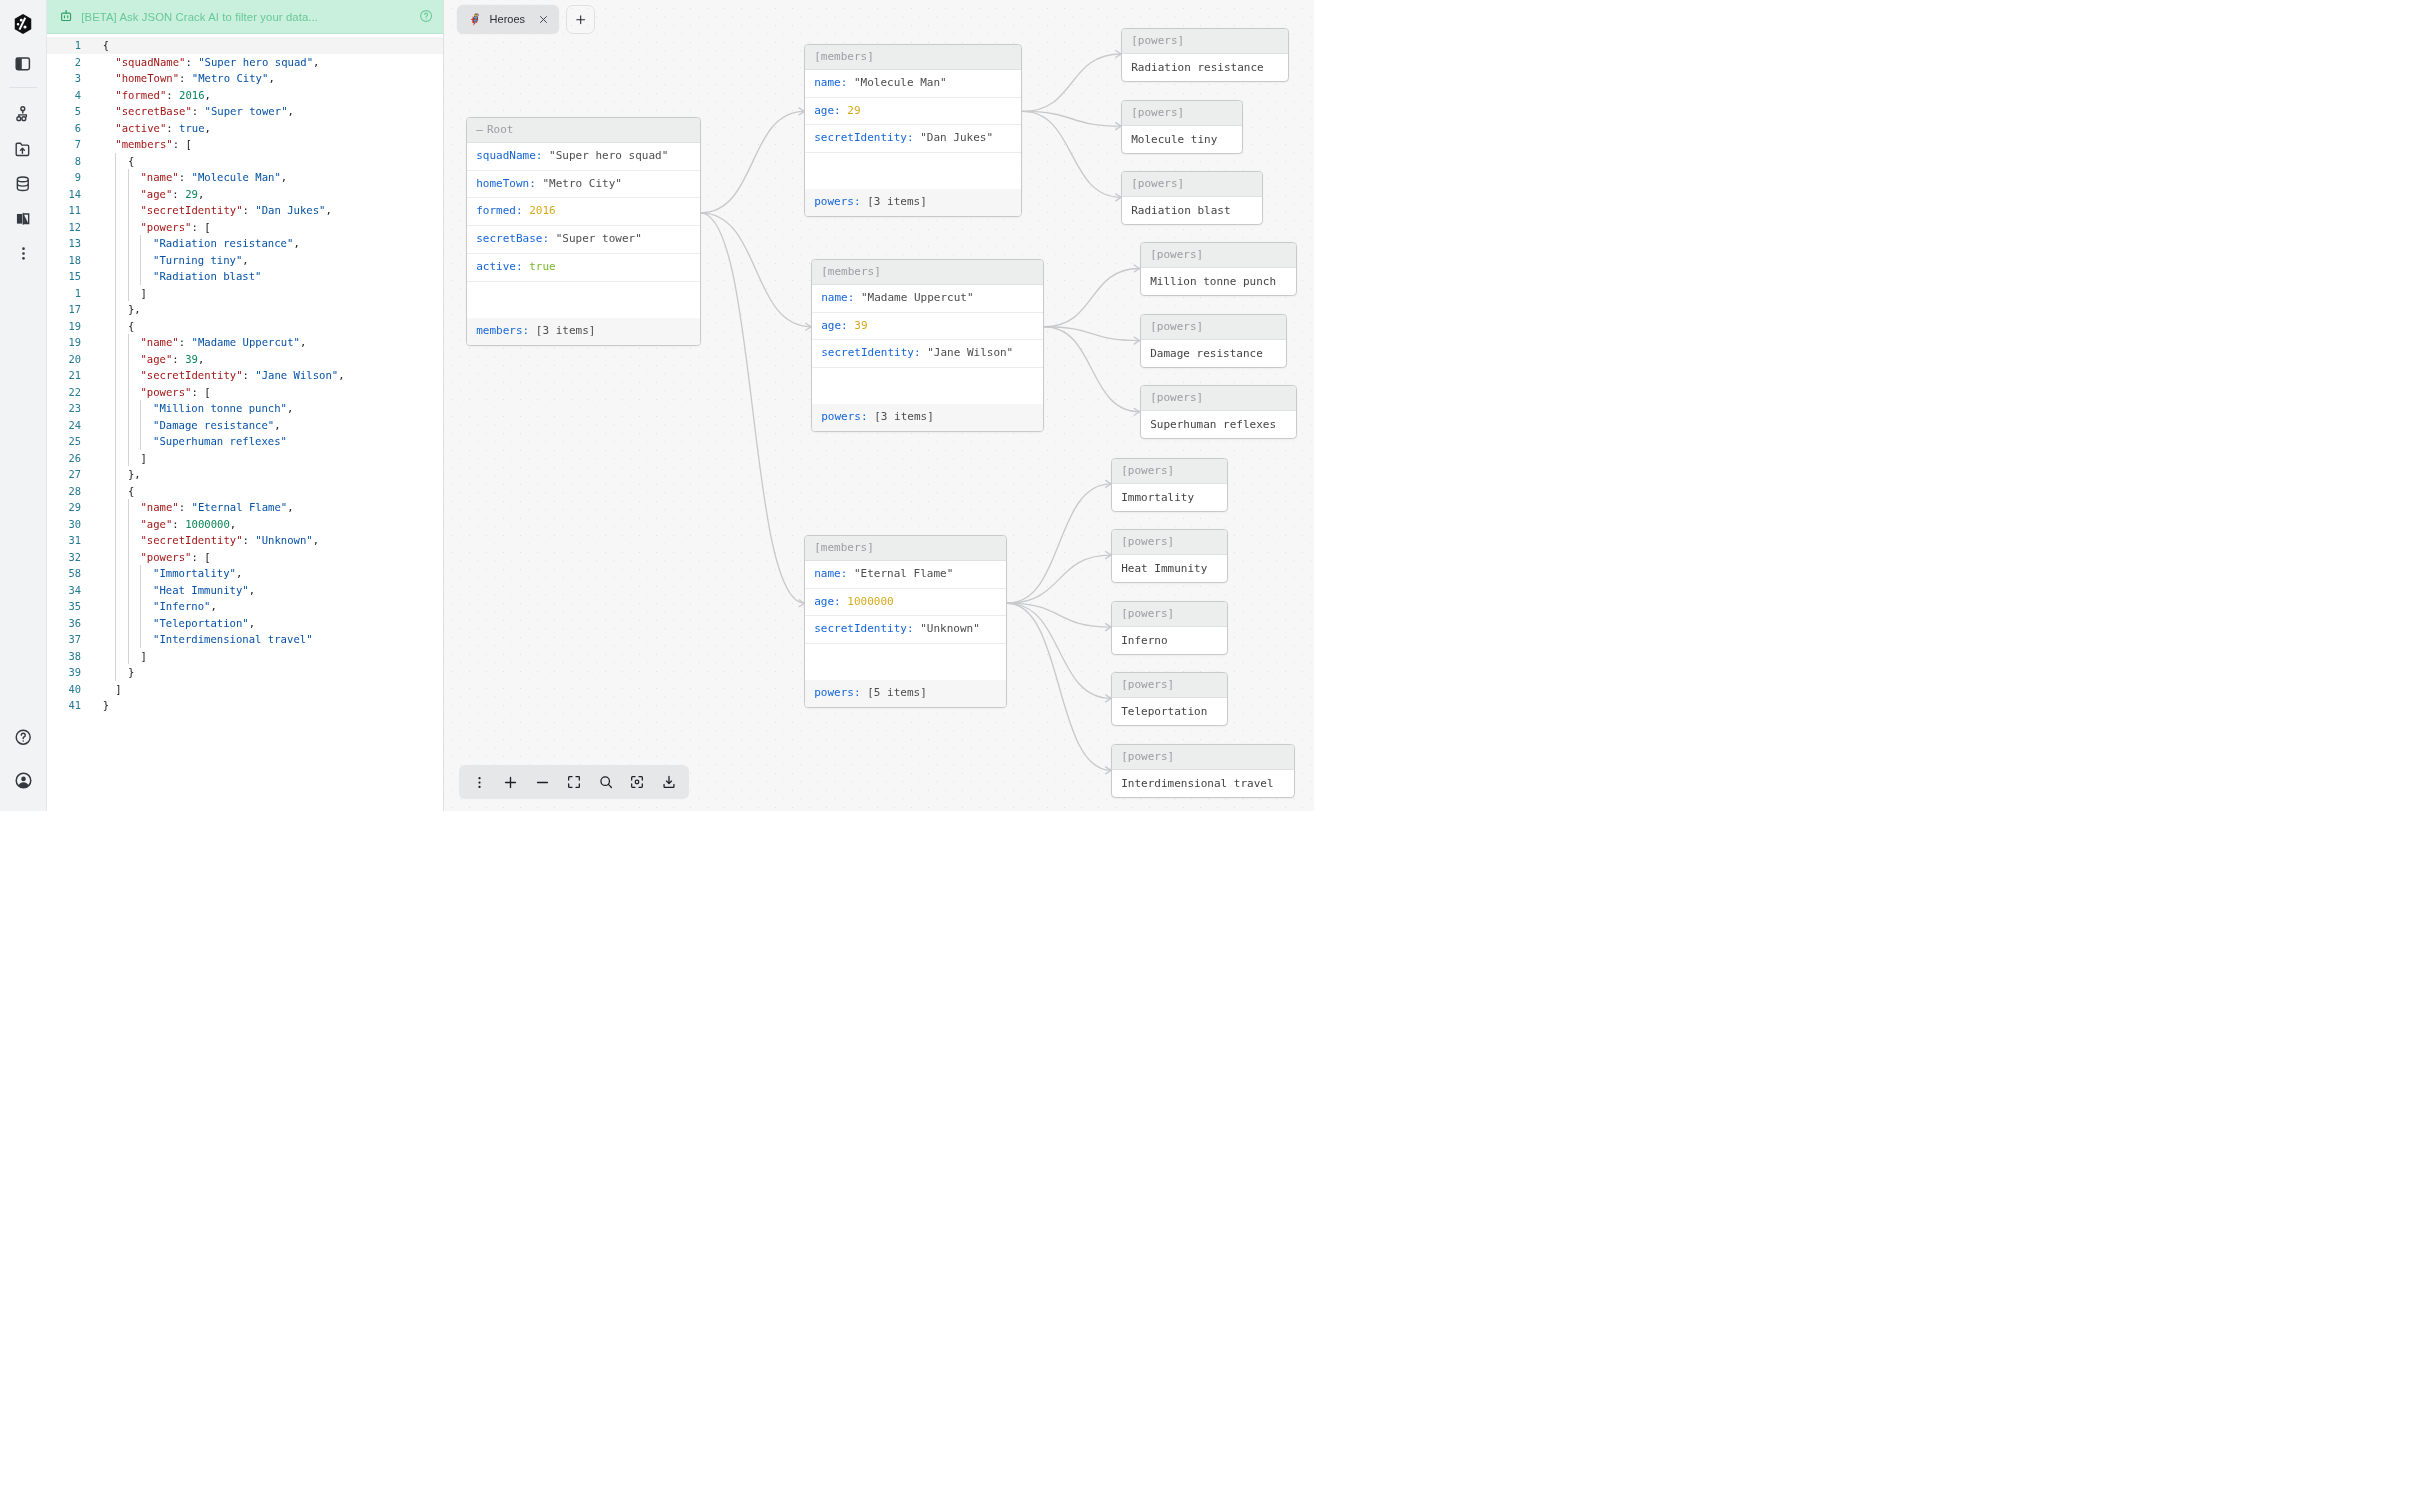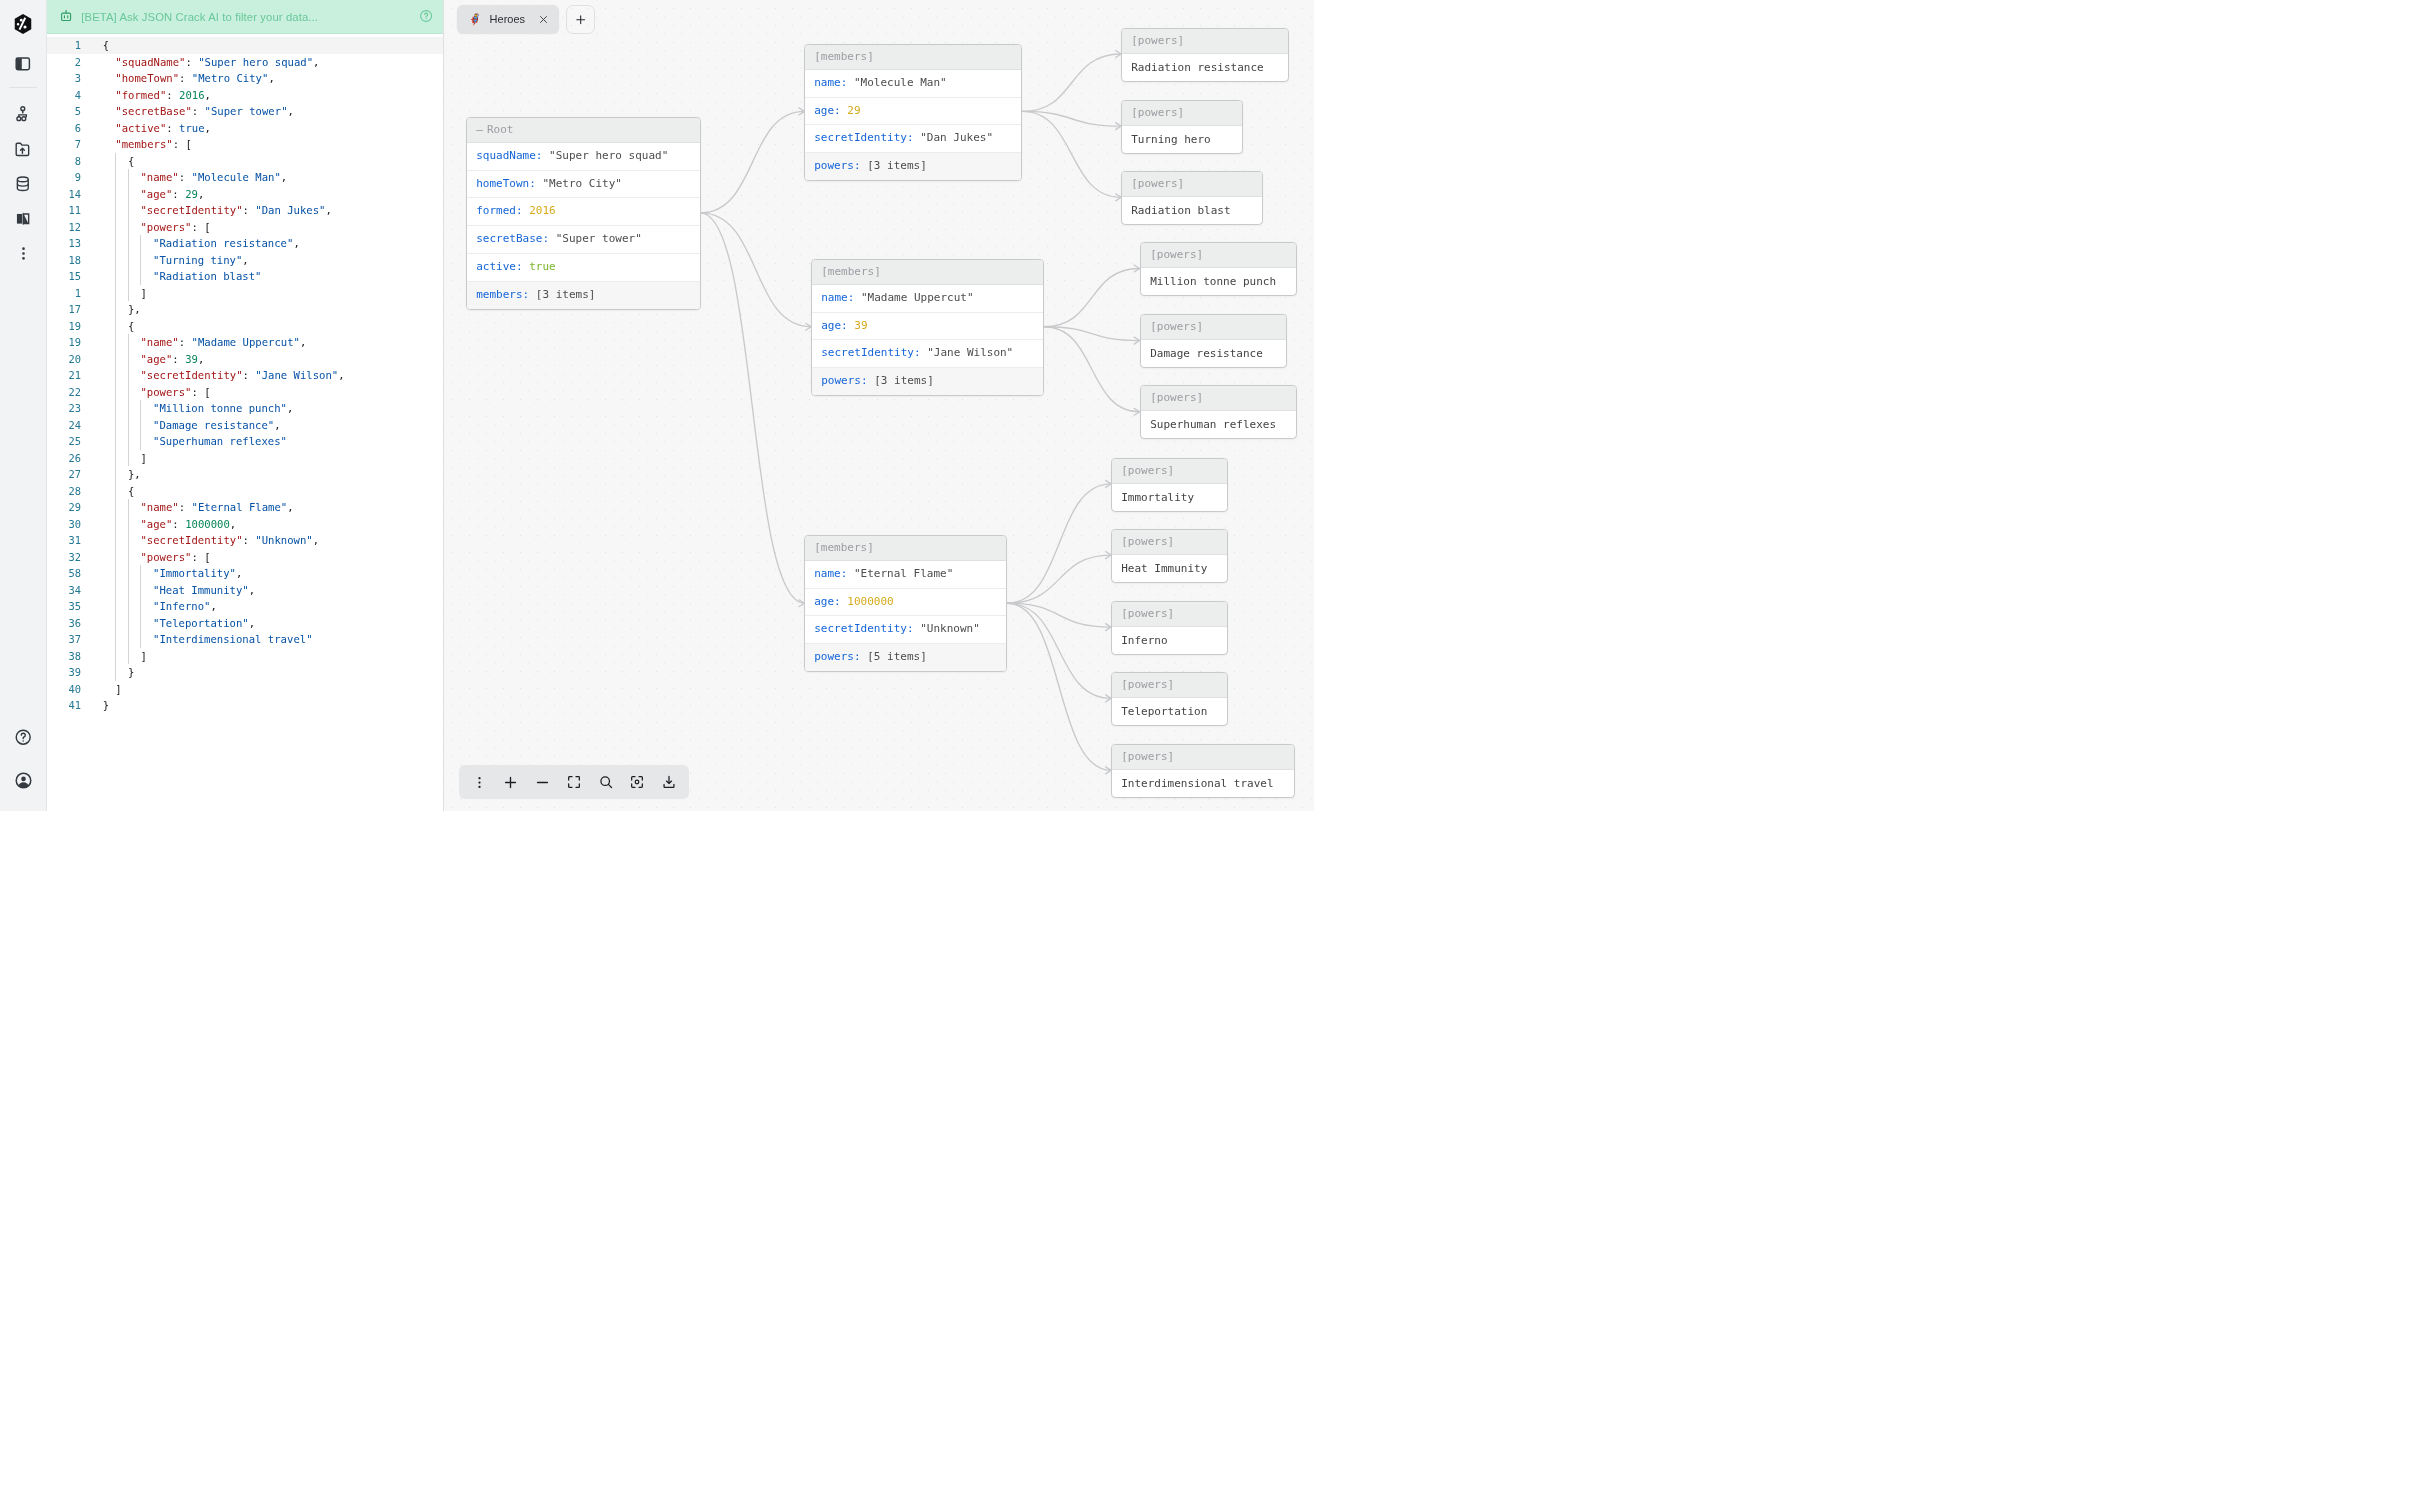--- a/index.html
+++ b/index.html
@@ -135,21 +135,21 @@
     white-space: nowrap;
   }
   .node-head .collapse { color: #8e9194; margin-right: 4.2px; }
   .row {
     padding: 5.9px 9.2px 6.7px;
     border-bottom: 0.8px solid #ececec;
     white-space: nowrap;
     line-height: 14.2px;
   }
   .row:last-child { border-bottom: none; }
-  .row.link { background: #f6f6f7; }
+  .row.link { background: #f6f6f7; margin-top: 36px; }
   .rk { color: #1565d8; }
   .rv-str { color: #4d4d4d; }
   .rv-num { color: #d6aa1a; }
   .rv-bool { color: #7ab62a; }
   .rv-count { color: #4d4d4d; }
   .leaf-val { padding: 6.7px 9.2px 7.5px; color: #434343; white-space: nowrap; }
 
   
   #gtoolbar {
     position: absolute; left: 15px; bottom: 11.7px;
@@ -396,21 +396,21 @@
         <div class="row"><span class="rk">age:</span><span class="rv-num"> 1000000</span></div>
         <div class="row"><span class="rk">secretIdentity:</span><span class="rv-str"> "Unknown"</span></div>
         <div class="row link"><span class="rk">powers:</span><span class="rv-count"> [5 items]</span></div>
       </div>
       <div class="node" style="left: 677px; top: 28px; width: 168px;">
         <div class="node-head"><span>[powers]</span></div>
         <div class="leaf-val">Radiation resistance</div>
       </div>
       <div class="node" style="left: 677px; top: 100px; width: 122px;">
         <div class="node-head"><span>[powers]</span></div>
-        <div class="leaf-val">Turning hero</div>
+        <div class="leaf-val">Molecule tiny</div>
       </div>
       <div class="node" style="left: 677px; top: 171px; width: 142px;">
         <div class="node-head"><span>[powers]</span></div>
         <div class="leaf-val">Radiation blast</div>
       </div>
       <div class="node" style="left: 696px; top: 242px; width: 157px;">
         <div class="node-head"><span>[powers]</span></div>
         <div class="leaf-val">Million tonne punch</div>
       </div>
       <div class="node" style="left: 696px; top: 314px; width: 147px;">

